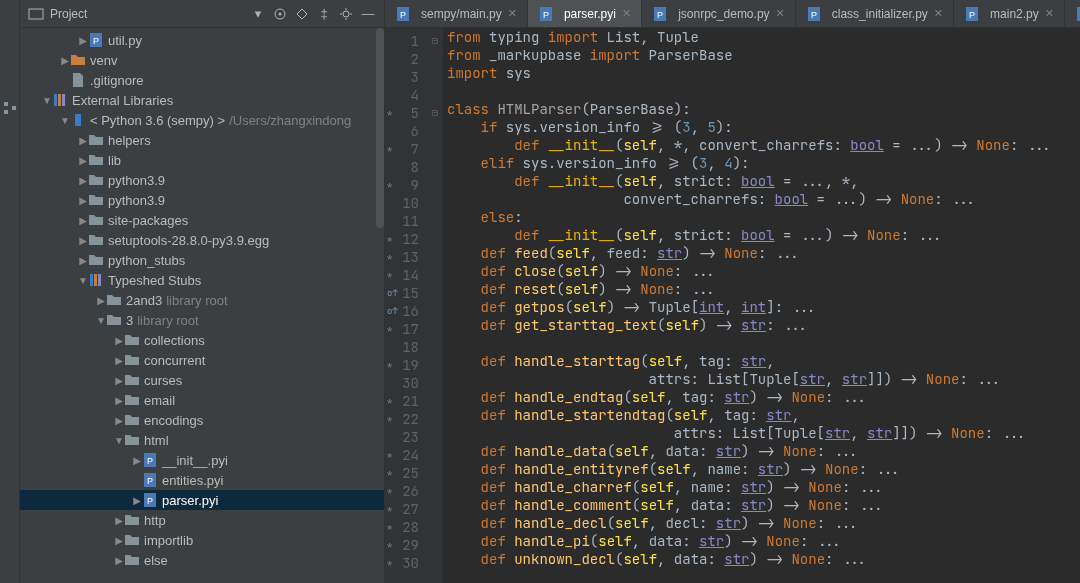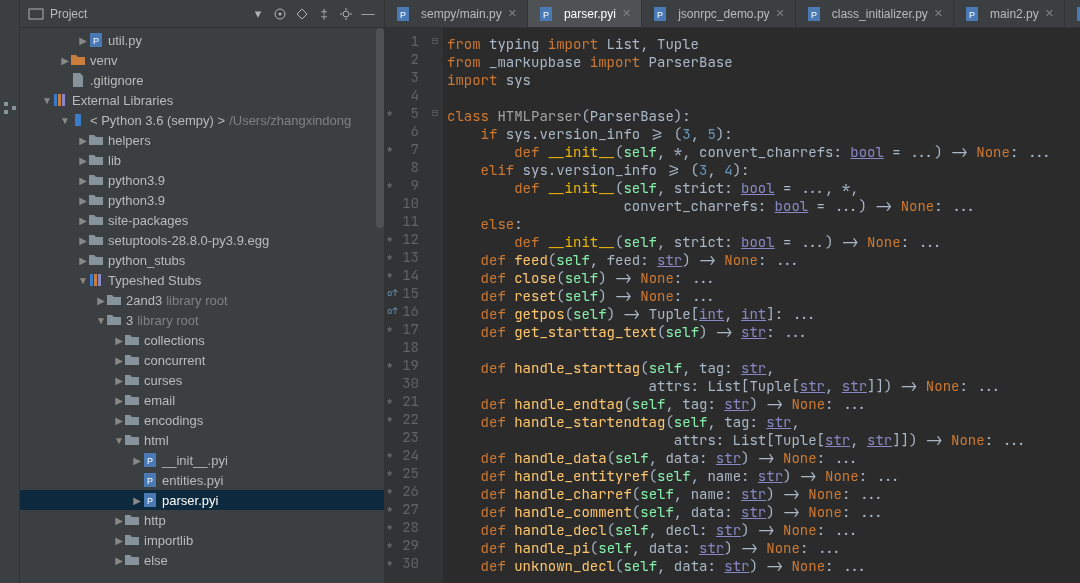--- a/index.html
+++ b/index.html
@@ -24,30 +24,30 @@
 .tabs { height: 28px; display: flex; background: #3c3f41; border-bottom: 1px solid #323232; overflow: hidden; }
 .tab { display: flex; align-items: center; padding: 0 10px; gap: 6px; border-right: 1px solid #323232; cursor: pointer; font-size: 12px; color: #bbbbbb; white-space: nowrap; }
 .tab.active { background: #4e5254; color: #ffffff; }
 .tab-close { color: #808080; font-size: 11px; }
 .editor { flex: 1; display: flex; font-family: "JetBrains Mono", Consolas, monospace; font-size: 14px; line-height: 18px; overflow: hidden; }
 .gutter { width: 42px; background: #313335; color: #606366; text-align: right; padding-right: 8px; padding-top: 4px; }
 .gutter-line { height: 18px; position: relative; }
 .gutter-mark { position: absolute; left: 2px; font-size: 9px; }
 .fold-col { width: 16px; background: #313335; padding-top: 4px; }
 .fold-line { height: 18px; display: flex; align-items: center; justify-content: center; color: #606366; font-size: 10px; }
-.code { flex: 1; padding-top: 7px; padding-left: 4px; white-space: pre; color: #a9b7c6; overflow: hidden; }
+.code { flex: 1; padding-top: 0; padding-left: 4px; white-space: pre; color: #a9b7c6; overflow: hidden; }
 .code-line { height: 18px; }
 .kw { color: #cc7832; }
 .num { color: #6897bb; }
 .fn { color: #ffc66d; }
 .mag { color: #eab308; }
 .cls { color: #a3a3a3; }
 .op { color: #a9b7c6; }
 .builtin { color: #8888c6; text-decoration: underline; }
-.self { color: #86efac; }
+.self { color: #fde047; }
 svg { width: 100%; height: 100%; }
 </style>
 </head>
 <body>
 
 <div class="container">
   <div class="vbar">
     <span class="vbar-icon"><svg viewBox="0 0 16 16">
           <rect x="2" y="2" width="4" height="4" fill="#87939a"></rect>
           <rect x="2" y="10" width="4" height="4" fill="#87939a"></rect>

